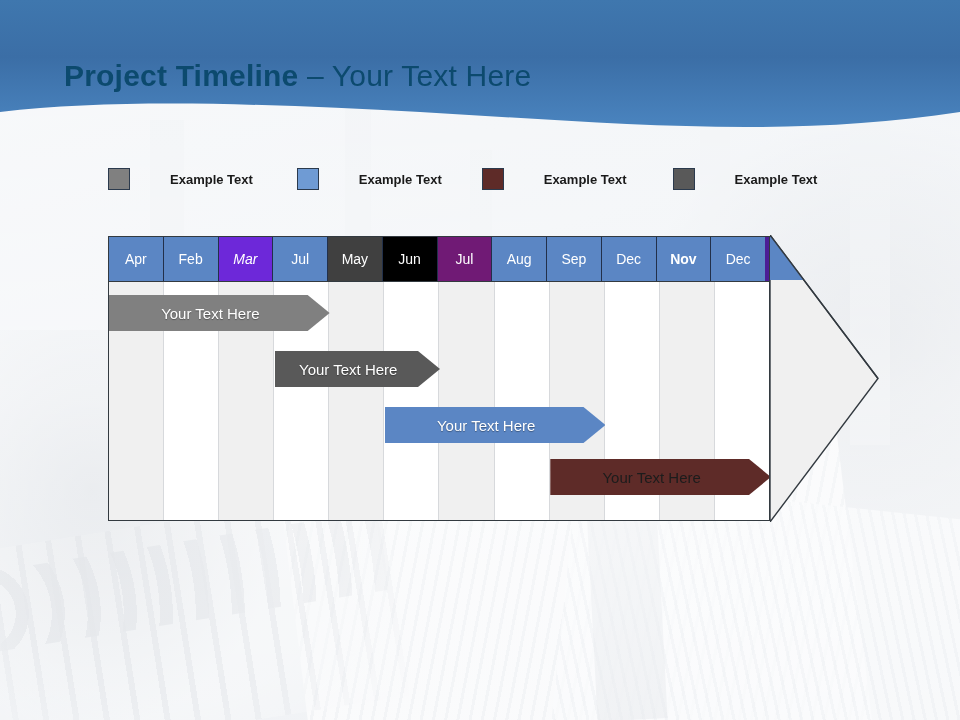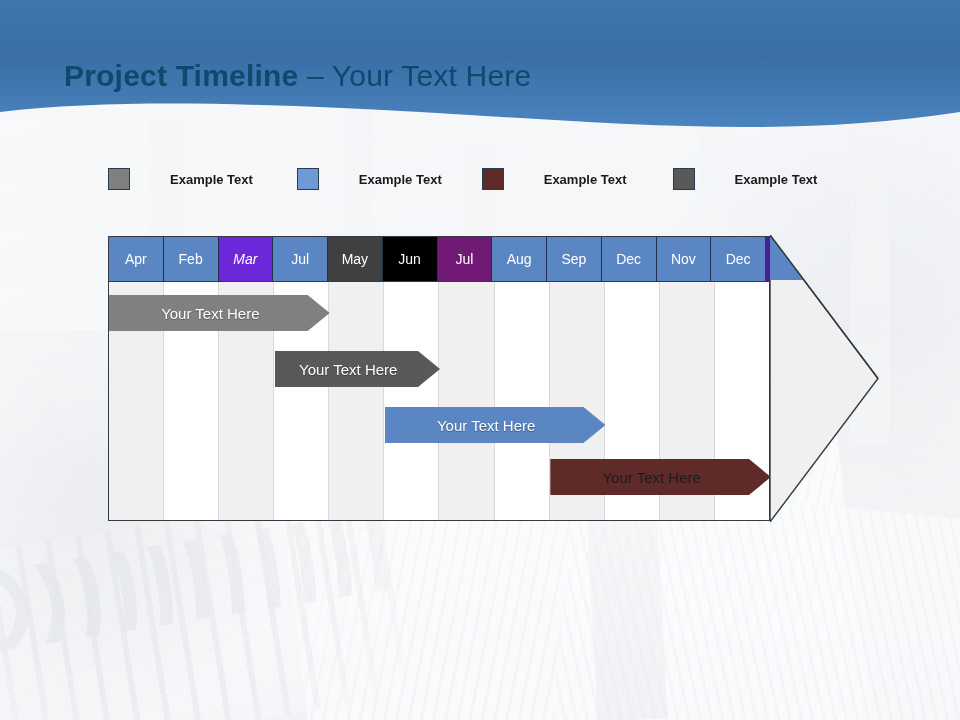--- a/index.html
+++ b/index.html
@@ -167,21 +167,21 @@
         <div class="hdr-cell" style="background: rgb(91, 134, 196);">Apr</div>
         <div class="hdr-cell" style="background: rgb(91, 134, 196);">Feb</div>
         <div class="hdr-cell" style="background: #6d28d9; font-style: italic;">Mar</div>
         <div class="hdr-cell" style="background: rgb(91, 134, 196);">Jul</div>
         <div class="hdr-cell" style="background: #404040;">May</div>
         <div class="hdr-cell" style="background: #000000;">Jun</div>
         <div class="hdr-cell" style="background: #701a75;">Jul</div>
         <div class="hdr-cell" style="background: rgb(91, 134, 196);">Aug</div>
         <div class="hdr-cell" style="background: rgb(91, 134, 196);">Sep</div>
         <div class="hdr-cell" style="background: rgb(91, 134, 196);">Dec</div>
-        <div class="hdr-cell" style="background: rgb(91, 134, 196);">Nov</div>
+        <div class="hdr-cell" style="background: rgb(91, 134, 196); font-weight: bold;">Nov</div>
         <div class="hdr-cell" style="background: rgb(91, 134, 196);">Dec</div>
       </div>
     <div id="bars">
         <div class="bar light-text" style="left: 0px; width: 220.667px; top: 58px; background: rgb(128, 128, 128);">
           <span>Your  Text Here</span>
         </div>
         <div class="bar light-text" style="left: 165.5px; width: 165.5px; top: 114px; background: rgb(89, 89, 89);">
           <span>Your  Text Here</span>
         </div>
         <div class="bar light-text" style="left: 275.833px; width: 220.667px; top: 170px; background: rgb(91, 134, 196);">

